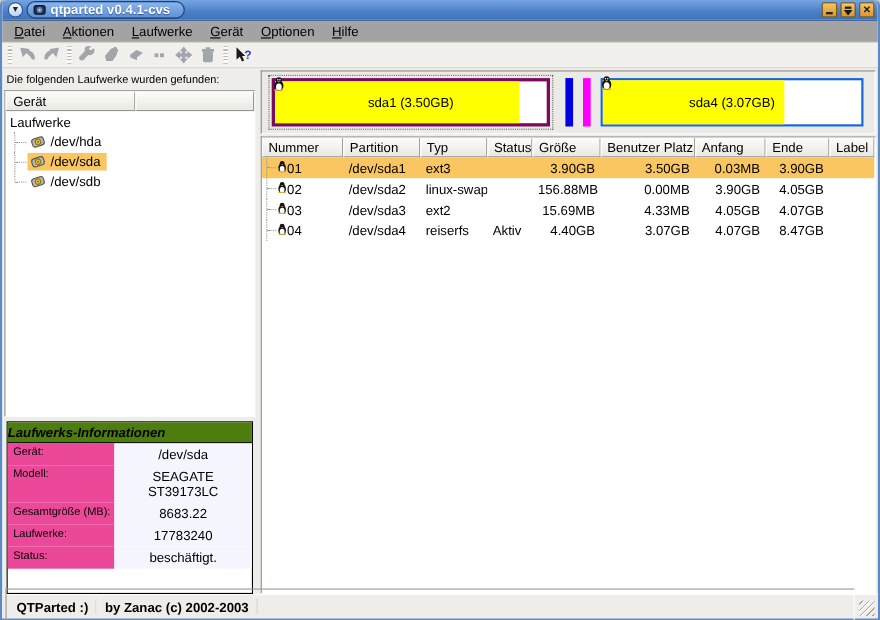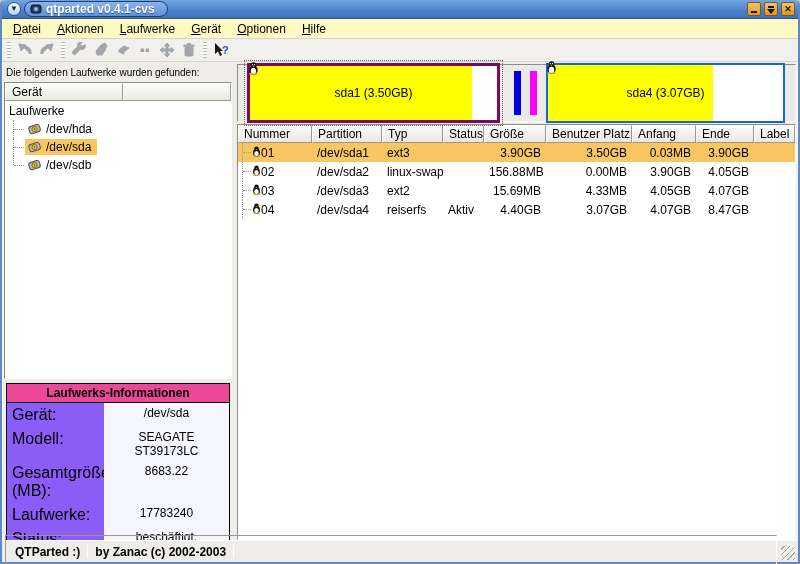--- a/index.html
+++ b/index.html
@@ -24,21 +24,21 @@
   .tb-spacer { flex:1; }
   .tb-btn { width:14px; height:14px; margin-left:3px; border:1px solid #7a5a10; border-radius:2px;
     background:linear-gradient(#f6c469,#dd9527); display:flex; align-items:center; justify-content:center;
     color:#1a1a1a; font-weight:bold; font-size:9px; line-height:1; position:relative; }
   .glyph-min { position:absolute; bottom:2px; left:3px; right:3px; height:2px; background:#1a1a1a; }
   .glyph-max-bar { position:absolute; top:3px; left:3px; right:3px; height:2px; background:#1a1a1a; }
   .glyph-max-tri { position:absolute; top:6px; left:50%; transform:translateX(-50%);
     border-left:4px solid transparent; border-right:4px solid transparent; border-top:5px solid #1a1a1a; width:0; height:0; }
 
   
-  .menubar { height:20px; flex:0 0 20px; display:flex; align-items:center; background:#fef9c3;
+  .menubar { height:20px; flex:0 0 20px; display:flex; align-items:center; background:#a3a3a3;
     border-bottom:1px solid #d6d5d0; padding:0 3px; }
   .menu-item { padding:2px 8px; cursor:default; }
   u { text-decoration:underline; }
 
   
   .toolbar { height:23px; flex:0 0 23px; display:flex; align-items:center; background:#f1f0ec;
     border-bottom:1px solid #d6d5d0; padding:0 2px; }
   .tbar-handle { width:4px; height:16px; margin:0 3px;
     background:repeating-linear-gradient(180deg,#b9b8b0 0 1px,#fdfdfd 1px 3px); }
   .tool-btn { width:22px; height:20px; display:flex; align-items:center; justify-content:center; }
@@ -63,35 +63,35 @@
   .connector { width:12px; height:18px; border-left:1px dotted #9a9a9a; position:relative; }
   .connector::after { content:""; position:absolute; top:9px; left:0; width:10px; border-top:1px dotted #9a9a9a; }
   .connector.last { height:9px; align-self:flex-start; }
   .tree-item { display:flex; align-items:center; gap:4px; padding:1px 6px 1px 2px; }
   .tree-item.selected { background:#f9c661; }
   .disk-icon svg { display:block; }
 
   
   .info-panel { flex:0 0 157px; height:157px; margin:4px 2px 0 2px; border:1px solid #000;
     background:#fff; display:flex; flex-direction:column; }
-  .info-title { flex:0 0 19px; background:#ec4899; border-bottom:1px solid #000;
-    font-weight:bold; text-align:center; padding-top:2px; font-size:12px; }
+  .info-title { flex:0 0 19px; background:#4d7c0f; border-bottom:1px solid #000;
+    font-weight:bold; text-align:left; padding-top:2px; font-size:12px;font-style:italic; }
   .info-body { flex:1; display:grid; grid-template-columns:97px 1fr;
     grid-auto-rows:min-content; }
-  .info-label { background:#8b5cf6; padding:3px 2px 3px 5px; font-size:16px; }
+  .info-label { background:#ec4899; padding:3px 2px 3px 5px; font-size:10px; }
   .info-value { background:#f5f5ff; padding:3px 4px; text-align:center; font-size:12px; }
 
   
   .splitter { width:5px; flex:0 0 5px; }
 
   
   .right-panel { flex:1; display:flex; flex-direction:column; min-width:0; min-height:0; }
   .preview { flex:0 0 58px; height:58px; border:1px solid; border-color:#8d8d86 #fdfdfd #fdfdfd #8d8d86;
     background:#ebeae6; display:flex; align-items:center; padding:5px 8px 5px 6px; }
-  .part-block { position:relative; height:60px; background:#fff; }
+  .part-block { position:relative; height:44px; background:#fff; }
   .part-block .fill { position:absolute; inset:0; height:100%; background:#ffff00; }
   .part-label { position:absolute; inset:0; display:flex; align-items:center; justify-content:center;
     font-size:12px; z-index:2; }
   .block-sda1 { width:253px; border:3px solid; outline:1px dotted #6a6a6a; outline-offset:2px; margin-left:3px; }
   .block-sda4 { flex:1; border:2px solid; margin-right:2px; }
   .thin-bar { width:7px; height:44px; }
   .gap1 { width:14px; } .gap2 { width:9px; } .gap3 { width:9px; }
   .penguin { position:absolute; top:-4px; left:-2px; z-index:3; }
 
   

